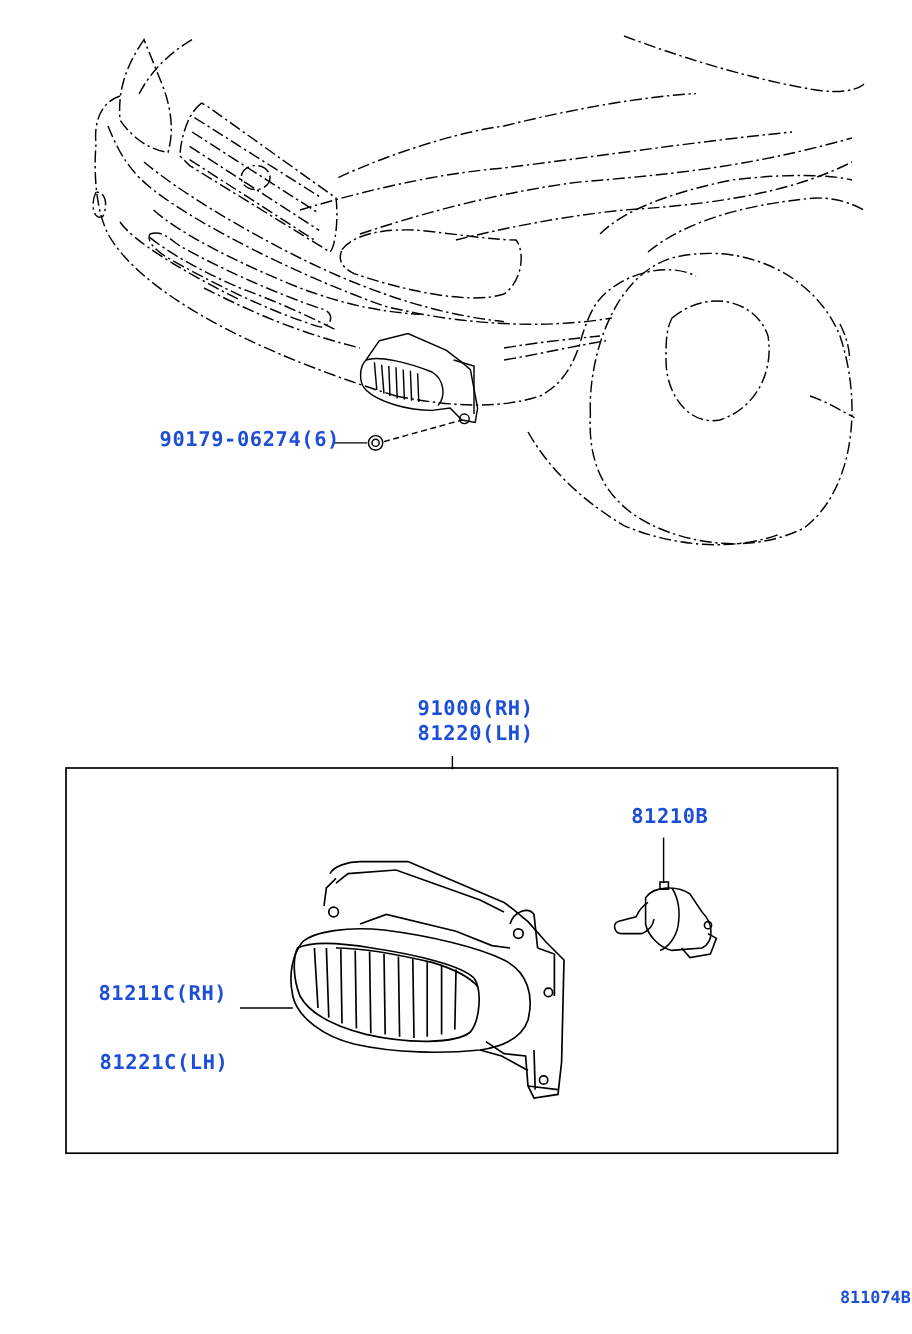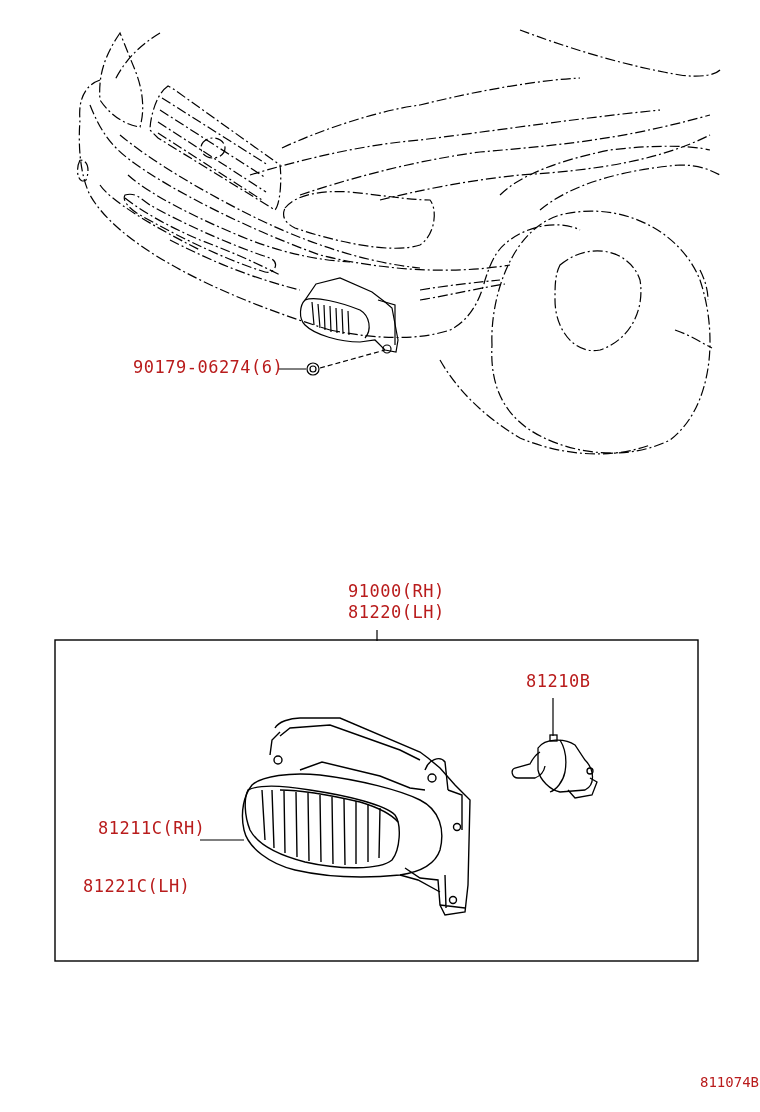--- a/index.html
+++ b/index.html
@@ -1,18 +1,18 @@
 <!DOCTYPE html>
 <html><head>
 <meta charset="utf-8">
 <style>
   html, body { margin: 0; padding: 0; background: #ffffff; }
   body { width: 760px; height: 1112px; position: relative; overflow: hidden; font-family: "DejaVu Sans Mono", "Liberation Mono", monospace; color: #000; }
   svg.art { position: absolute; left: 0; top: 0; }
-  .lbl { position: absolute; font-family: "DejaVu Sans Mono", "Liberation Mono", monospace; font-size: 17px; letter-spacing: 0.5px; line-height: 19px; white-space: nowrap; color: #b91c1c; }
+  .lbl { position: absolute; font-family: "DejaVu Sans Mono", "Liberation Mono", monospace; font-size: 17px; letter-spacing: 0.5px; line-height: 19px; white-space: nowrap; color: #1d4ed8; font-weight: bold; }
   .lbl.small { font-size: 14px; letter-spacing: 0; }
 </style>
 </head>
 <body>
 
 <svg class="art" width="760" height="1112" viewBox="0 0 760 1112" fill="none" stroke="#000" stroke-width="1.3">
 
   <g stroke-dasharray="10 3 2 3" stroke-width="1.2">
 
     <path d="M120 33 C105 55 98 75 100 100 C110 115 125 125 140 127 C145 110 143 90 135 70 C130 58 125 45 120 33 Z"></path>
@@ -116,16 +116,16 @@
   </g>
 </svg>
 
 <div class="lbl" style="left:133px; top:358px;">90179-06274(6)</div>
 
 <div class="lbl" style="left:348px; top:582px;">91000(RH)</div>
 <div class="lbl" style="left:348px; top:603px;">81220(LH)</div>
 
 <div class="lbl" style="left:526px; top:672px;">81210B</div>
 
-<div class="lbl" style="left:98px; top:819px;">81211C(RH)</div>
+<div class="lbl" style="left:82px; top:819px;">81211C(RH)</div>
 <div class="lbl" style="left:83px; top:840px;margin-top:37px;">81221C(LH)</div>
 
 <div class="lbl small" style="left:700px; top:1073px;">811074B</div>
 
 </body></html>

